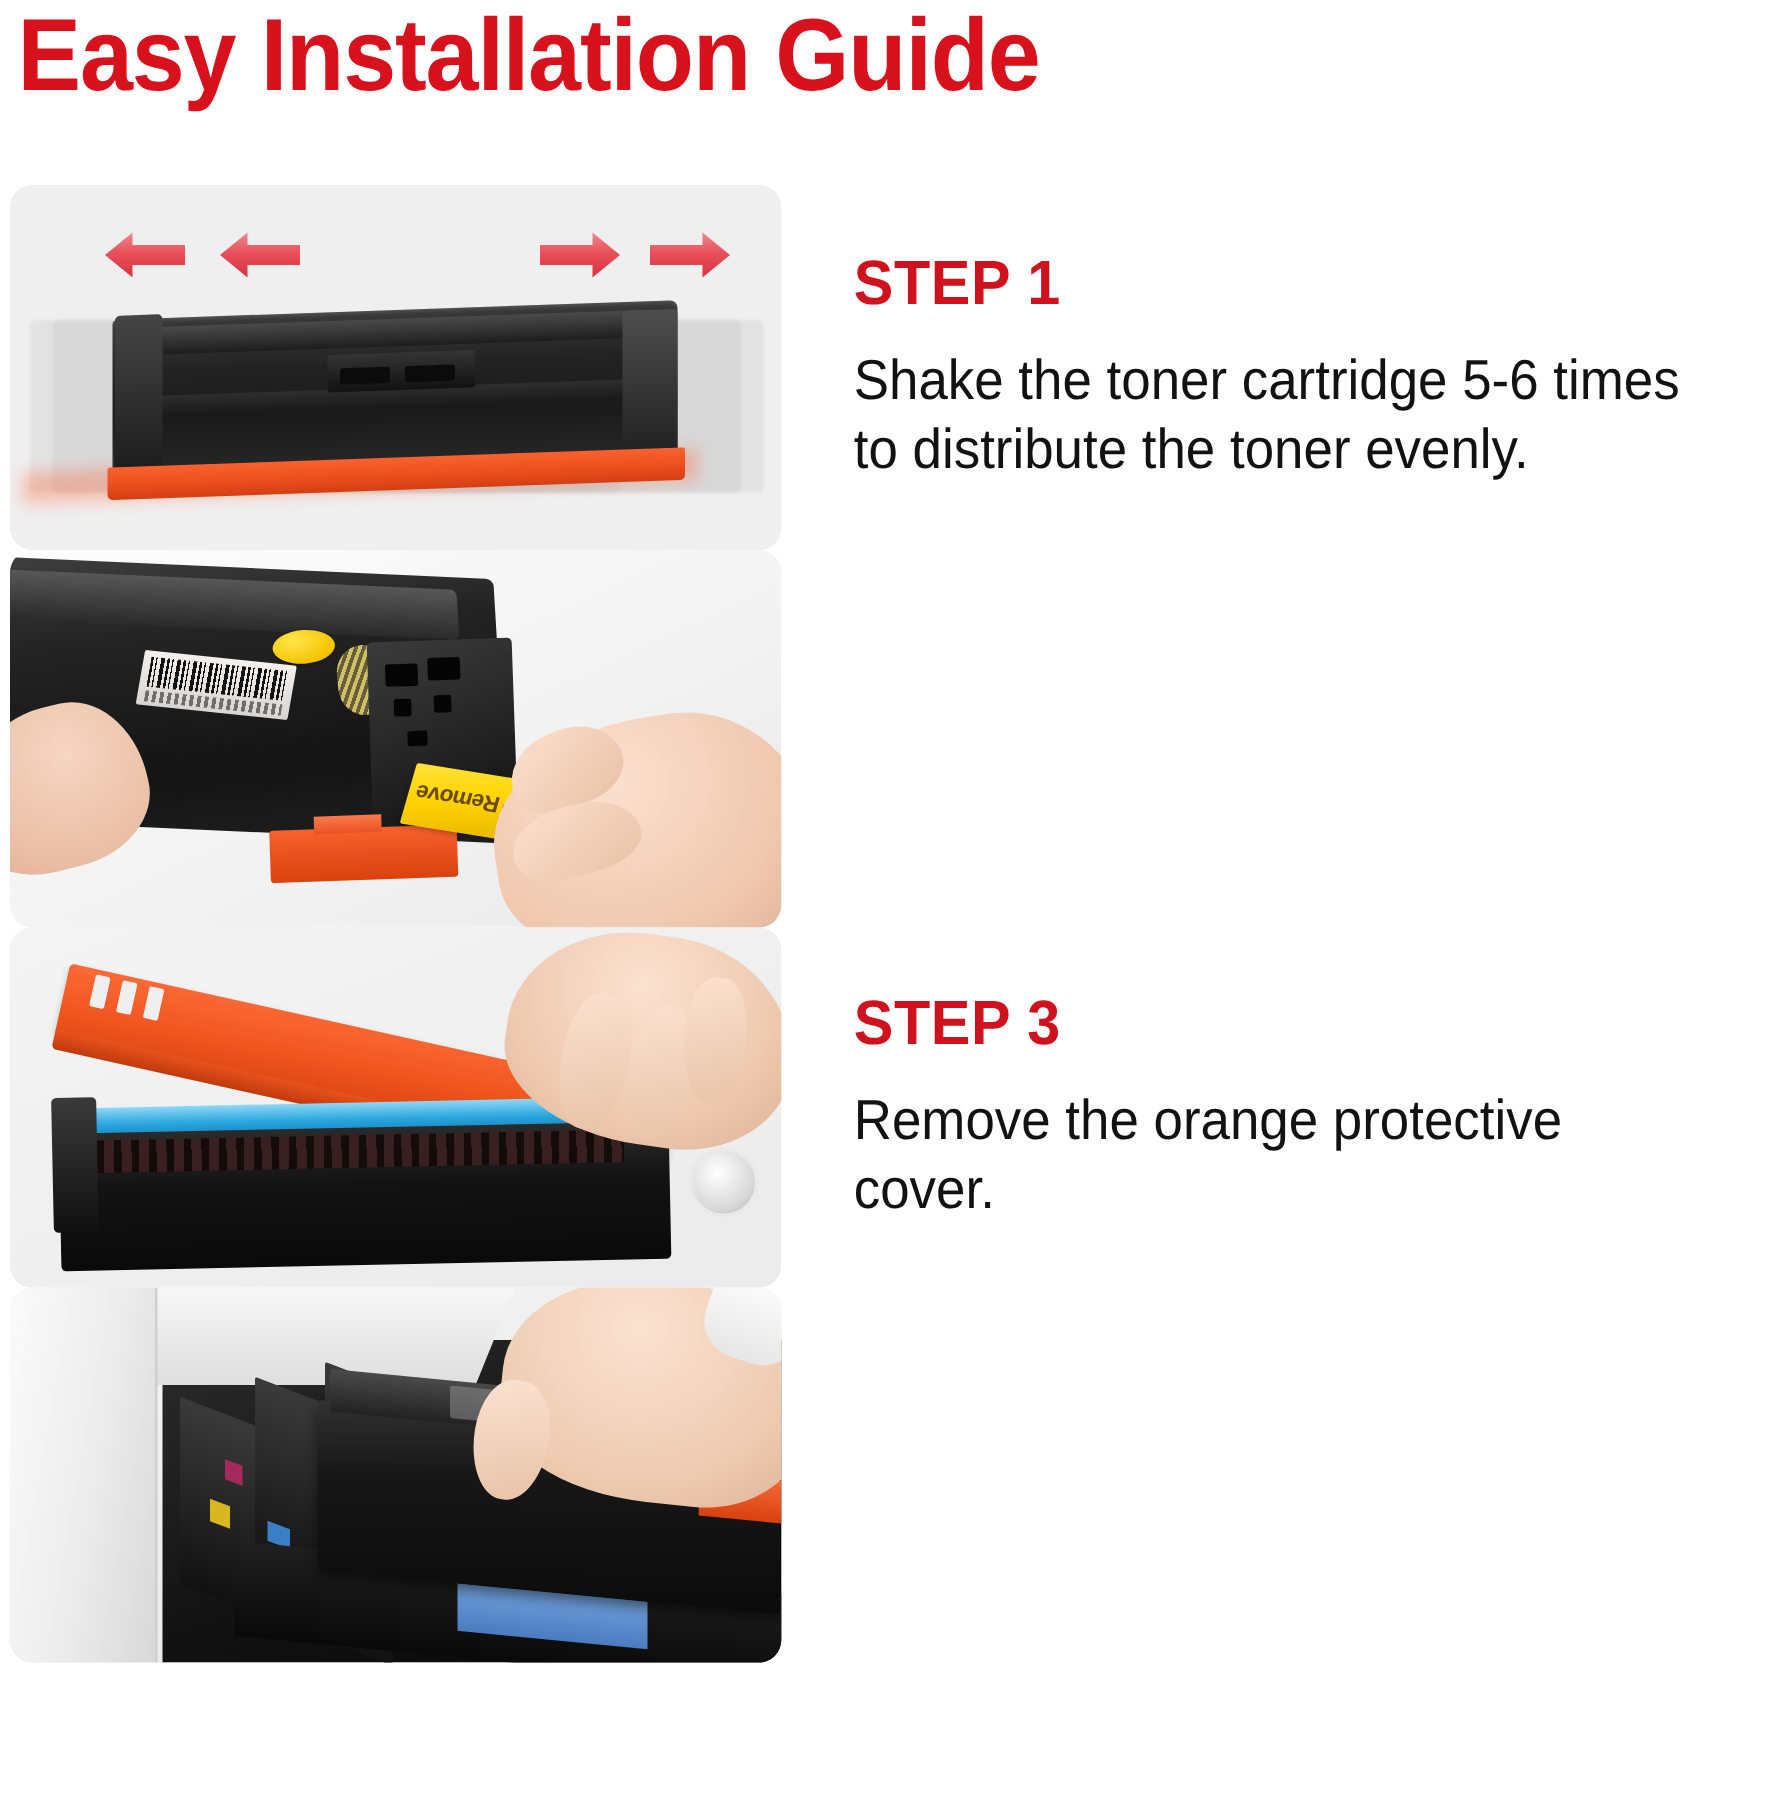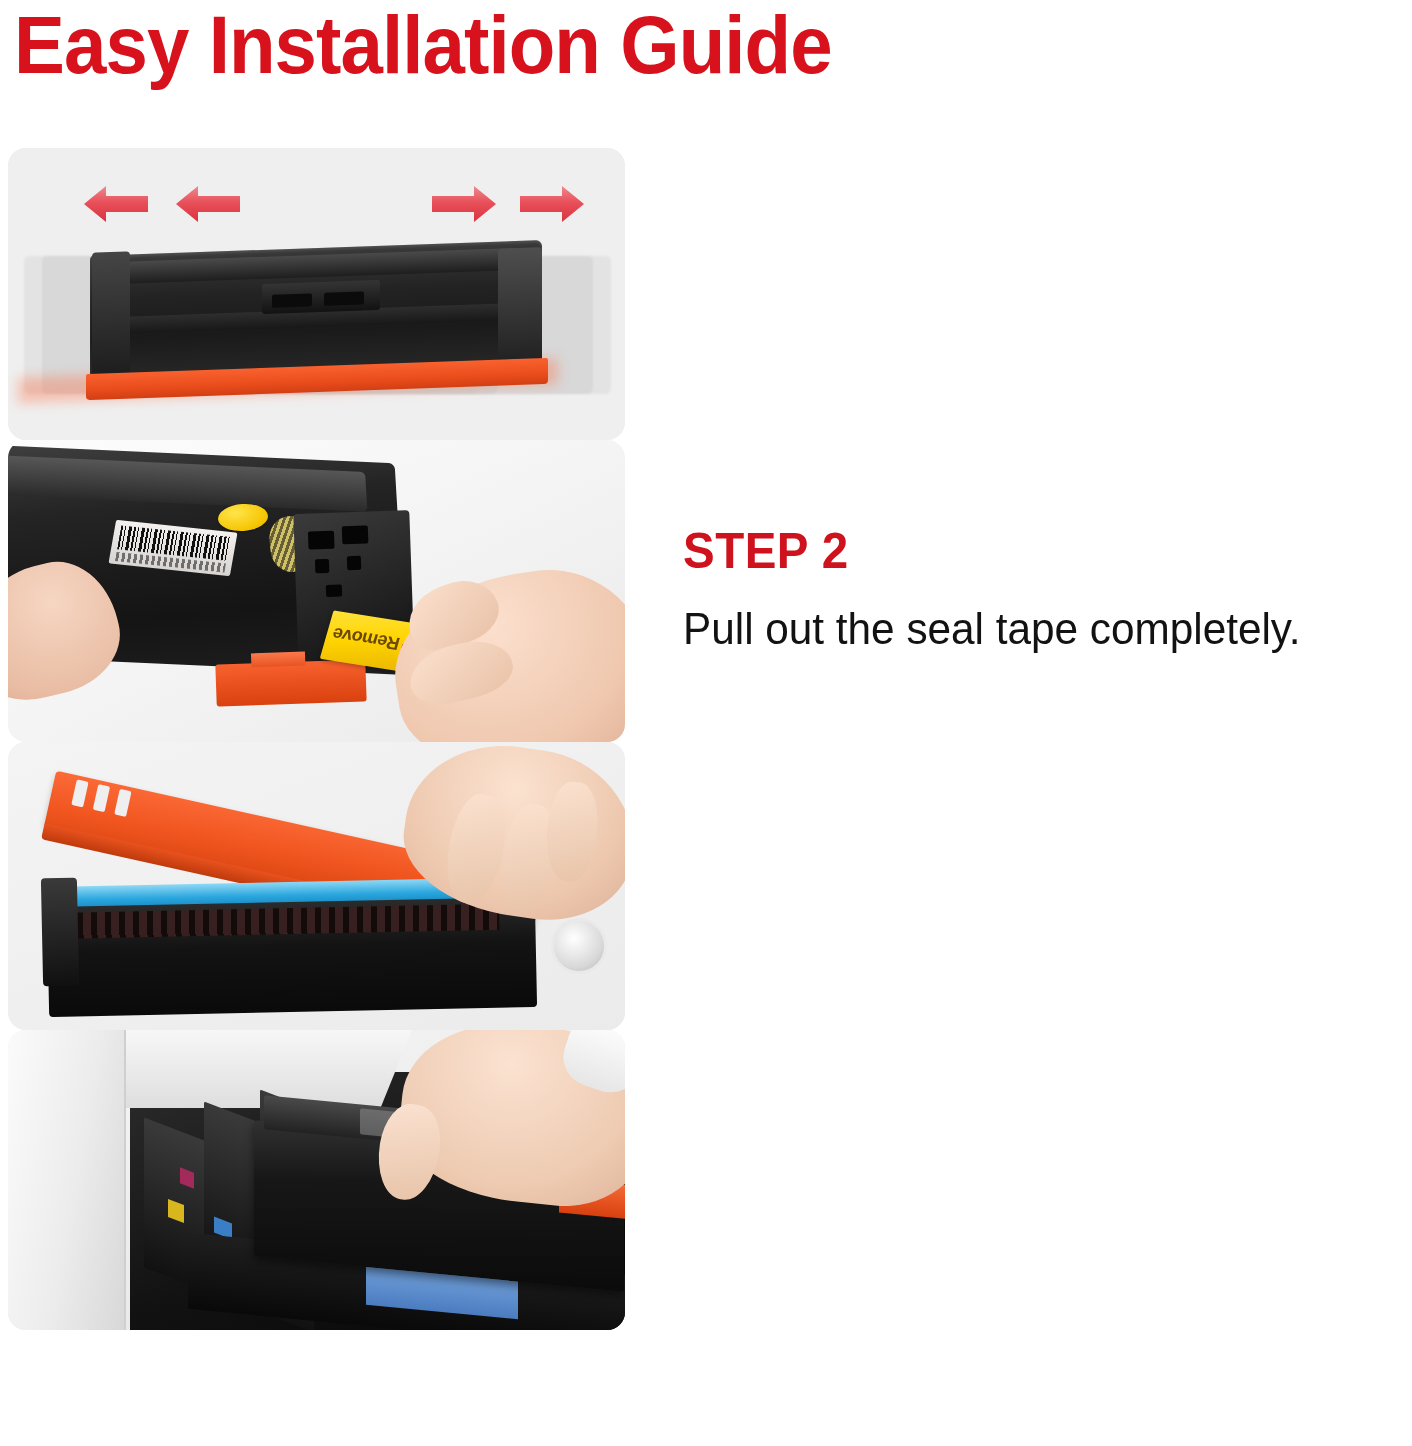--- a/index.html
+++ b/index.html
@@ -629,20 +629,24 @@
             <div class="cart-top-rail"></div>
             <div class="cart-mid-bar"></div>
             <div class="cart-handle"></div>
             <div class="cart-endcap-l"></div>
             <div class="cart-endcap-r"></div>
             <div class="cart-base"></div>
           </div>
         </div>
       </div>
 
+      <div class="text-col">
+        <div class="step-title">STEP 1</div>
+        <div class="step-desc">Shake the toner cartridge 5-6 times to distribute the toner evenly.</div>
+      </div>
     </div>
 
     <div class="step-row">
       <div class="panel p2">
         <div class="p2-bg"></div>
         <div class="p2-cart">
           <div class="p2-cart-top"></div>
         </div>
         <div class="p2-label">
           <div class="p2-barcode"></div>
@@ -661,24 +665,20 @@
         <div class="p2-hand-l"></div>
         <div class="p2-tape">
           <div class="p2-tape-word">Remove</div>
           <div class="p2-tape-mark"></div>
         </div>
         <div class="p2-hand-r"></div>
         <div class="p2-finger f1"></div>
         <div class="p2-finger f2"></div>
       </div>
 
-      <div class="text-col">
-        <div class="step-title">STEP 2</div>
-        <div class="step-desc">Pull out the seal tape completely.</div>
-      </div>
     </div>
 
     <div class="step-row">
       <div class="panel p3">
         <div class="p3-bg"></div>
 
         <div class="p3-cover">
           <span class="p3-cover-notch" style="left:22px;"></span>
           <span class="p3-cover-notch" style="left:44px;"></span>
           <span class="p3-cover-notch" style="left:66px;"></span>
@@ -691,20 +691,24 @@
         </div>
         <div class="p3-endcap-l"></div>
         <div class="p3-gear"></div>
 
         <div class="p3-hand"></div>
         <div class="p3-finger pf1"></div>
         <div class="p3-finger pf2"></div>
         <div class="p3-finger pf3"></div>
       </div>
 
+      <div class="text-col">
+        <div class="step-title">STEP 3</div>
+        <div class="step-desc">Remove the orange protective cover.</div>
+      </div>
     </div>
 
     <div class="step-row">
       <div class="panel p4">
         <div class="p4-bg"></div>
         <div class="p4-cavity"></div>
         <div class="p4-printer-top"></div>
         <div class="p4-printer-left"></div>
 
         <div class="p4-slot p4-s1"></div>

